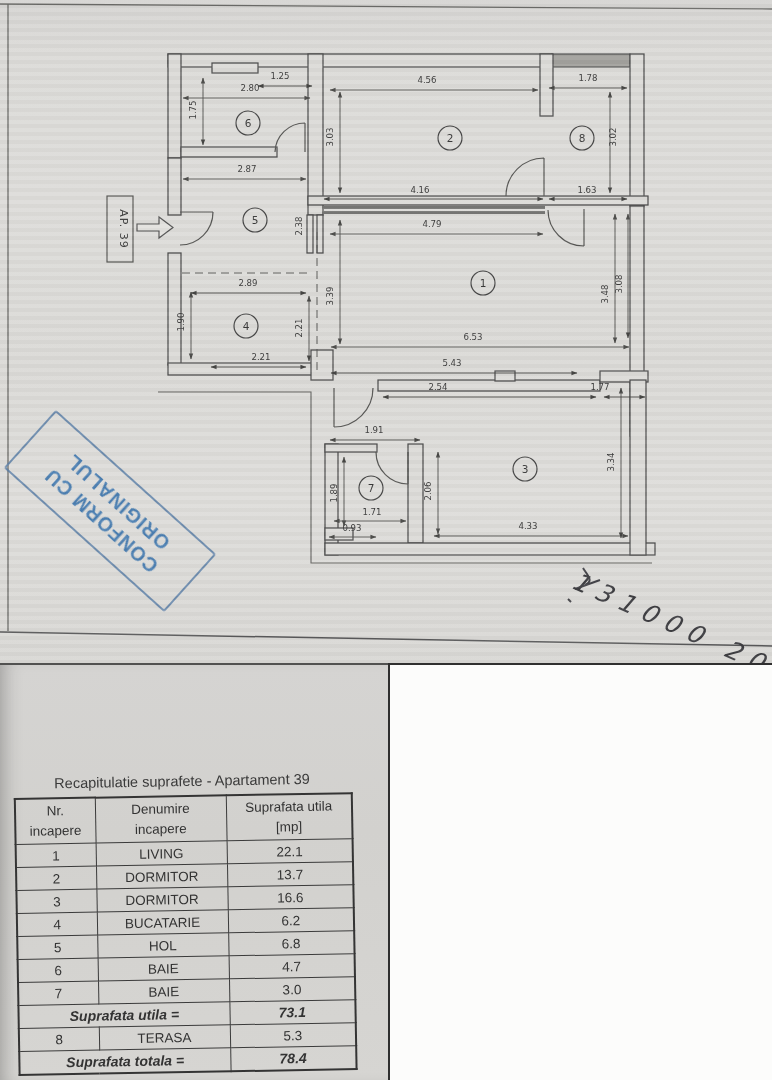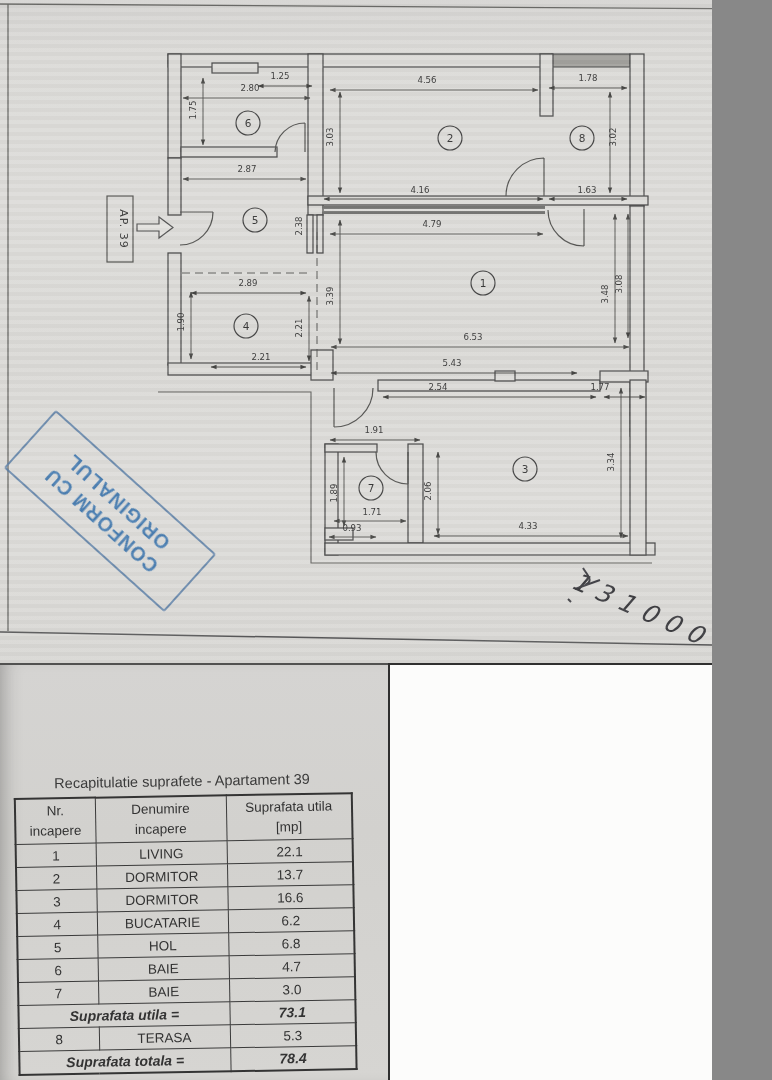--- a/index.html
+++ b/index.html
@@ -1,16 +1,16 @@
 <!DOCTYPE html>
 <html><head>
 <meta charset="utf-8">
 <style>
   html,body{margin:0;padding:0;background:#888;}
-  .page{position:relative;width:712px;height:1080px;overflow:hidden;
+  .page{position:relative;width:772px;height:1080px;overflow:hidden;
         font-family:"Liberation Sans",sans-serif;background:#ec4899;}
 
   
   .scan-top{position:absolute;top:0;left:0;width:772px;height:663px;overflow:hidden;
     background:linear-gradient(180deg,#d6d5d3 0%,#dcdbd8 8%,#deddda 30%,#dbdad7 55%,#dfdedb 75%,#d9d8d5 100%);}
   .scan-top::after{content:"";position:absolute;inset:0;pointer-events:none;
     background:repeating-linear-gradient(180deg,rgba(255,255,255,.045) 0 4px,rgba(0,0,0,.022) 4px 8px);}
   svg text{font-family:"DejaVu Sans",sans-serif;}
   .dim-text{font-size:8.6px;fill:#3c3c3c;}
   .room-num{font-size:10.5px;fill:#3a3a3a;}

